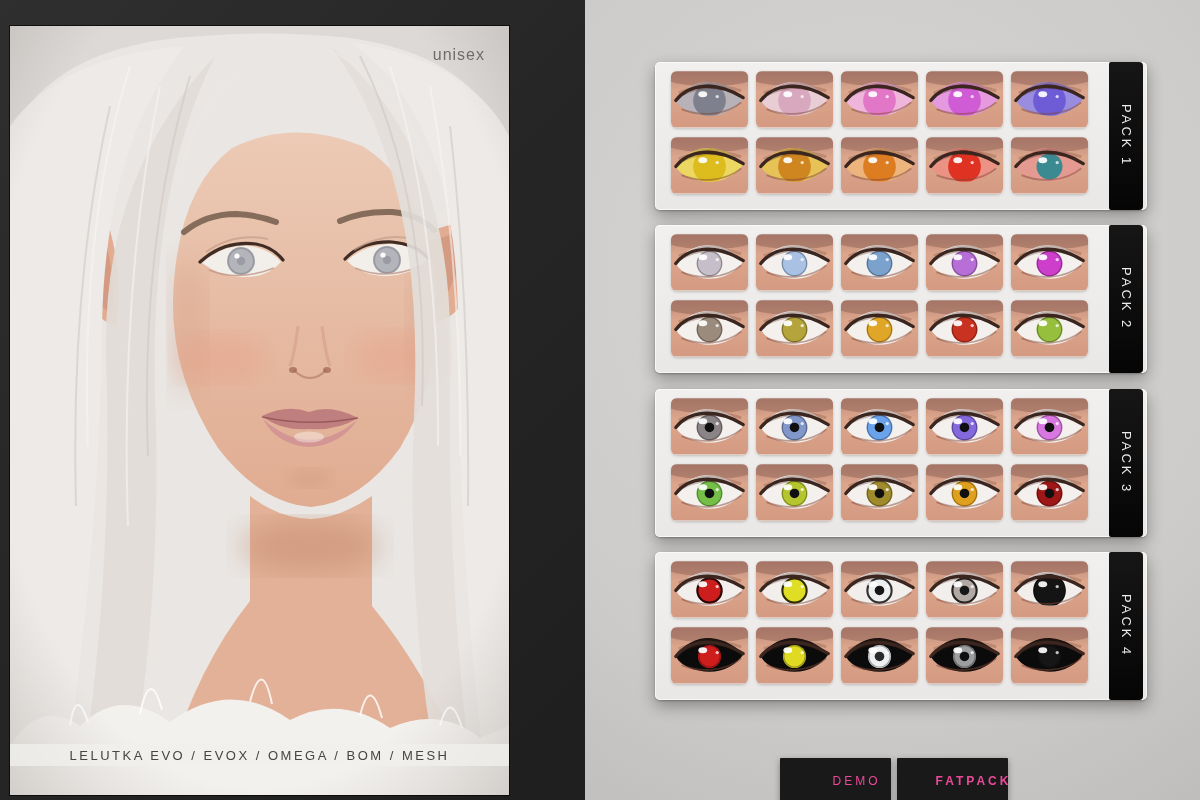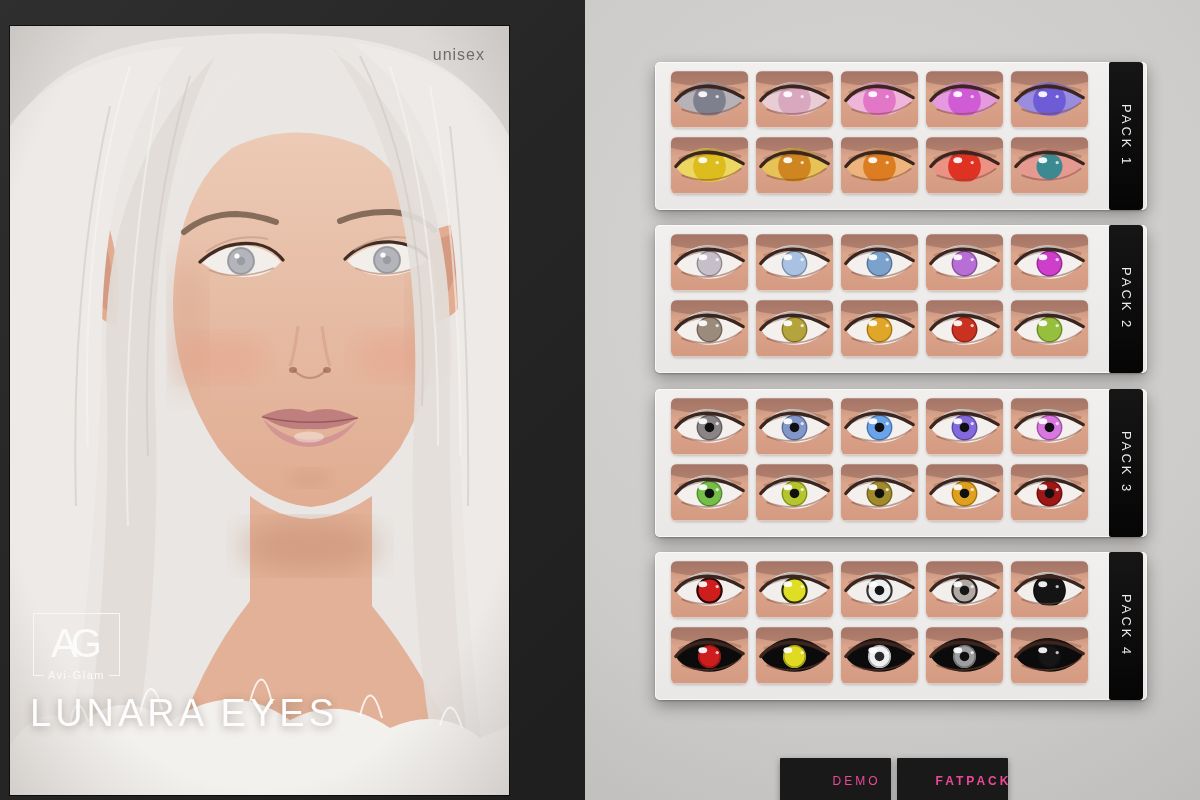--- a/index.html
+++ b/index.html
@@ -154,31 +154,23 @@
             <path d="M130,688 Q140,640 152,684"></path>
           <path d="M240,676 Q252,630 262,678"></path>
             <path d="M350,690 Q360,648 372,692"></path>
           <path d="M430,700 Q440,662 452,702"></path>
         </g>
         <rect width="499" height="769" fill="url(#vin)"></rect>
       </svg>
 
       <div class="unisex">unisex</div>
 
-      <div class="logo">
-        <div class="mono">AG</div>
-        <div class="bottom">
-          <span class="line"></span>
-          <span class="brand">Avi-Glam</span>
-          <span class="line"></span>
-        </div>
-      </div>
-
-      <div class="title">LUNARA EYES</div>
-
+
+
+      <div class="band">LELUTKA EVO  /  EVOX  /  OMEGA  /  BOM  /  MESH</div>
     </div>
   </div>
 
   <div class="right">
     <div id="packs">
         <section class="pack" style="top: 62px;">
     <div class="swatches">
             <div class="swatch">
               <svg viewBox="0 0 80 58" xmlns="http://www.w3.org/2000/svg">
     <defs>

